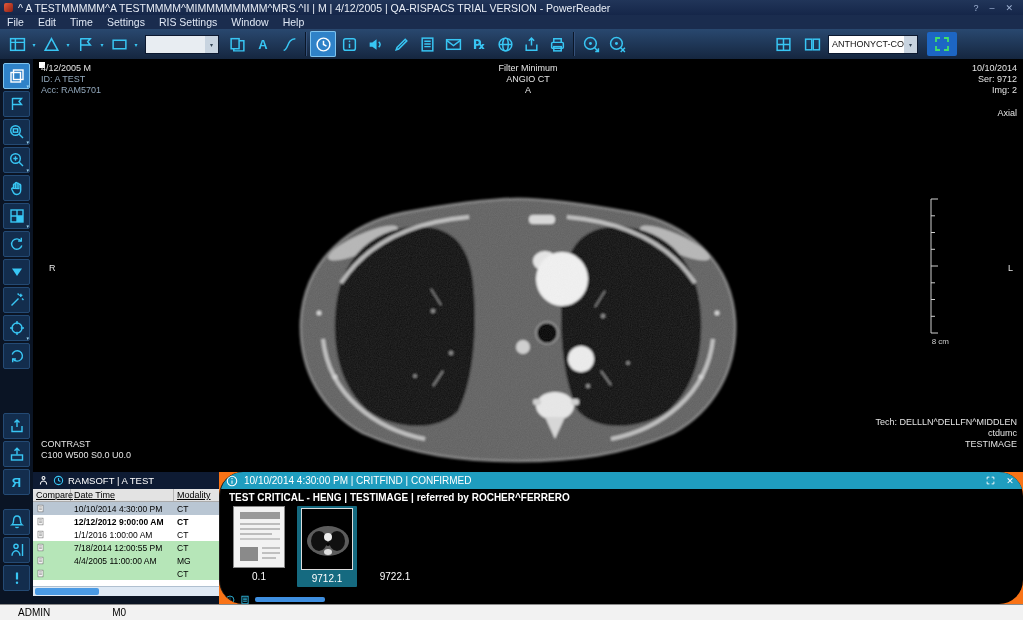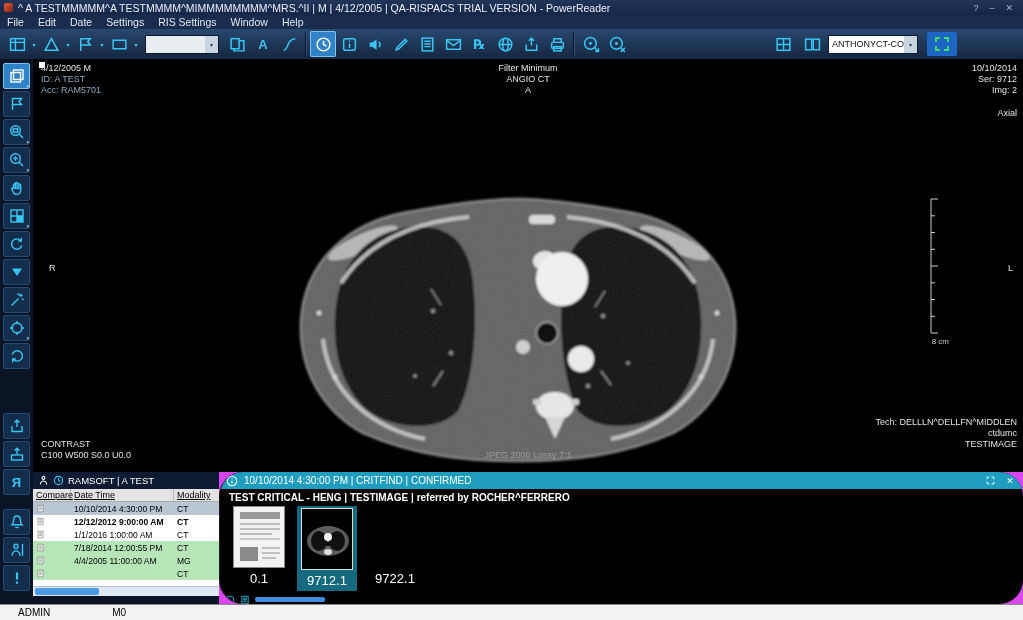--- a/index.html
+++ b/index.html
@@ -1,17 +1,17 @@
 <!DOCTYPE html>
 <html><head>
 <meta charset="utf-8">
 <style>
   * { box-sizing: border-box; margin:0; padding:0; }
   html,body { width:1023px; height:620px; background:#000; font-family:"Liberation Sans","DejaVu Sans",sans-serif; overflow:hidden; }
-  .app { position:relative; width:1023px; height:620px; background:#d946ef; }
+  .app { position:relative; width:1023px; height:620px; background:#f97316; }
 
   
   .titlebar { position:absolute; top:0; left:0; width:100%; height:15px; background:linear-gradient(#213559,#152649); display:flex; align-items:center; padding:0 4px; color:#e9eef6; font-size:10.5px; }
   .app-icon { width:9px; height:9px; background:linear-gradient(135deg,#e85a3a,#8a1f14); border-radius:2px; margin-right:5px; flex:none; }
   .title-text { flex:1; white-space:nowrap; overflow:hidden; }
   .win-controls { display:flex; gap:11px; color:#9fb2d4; font-size:9px; padding-right:6px; }
 
   
   .menubar { position:absolute; top:15px; left:0; width:100%; height:14px; background:#1a2c4e; display:flex; align-items:center; color:#dfe7f4; font-size:10.5px; }
   .menu-item { padding:0 7px; height:100%; display:flex; align-items:center; cursor:default; }
@@ -85,21 +85,21 @@
   .ib-btn { width:14px; display:flex; justify-content:center; align-items:center; color:#fff; font-size:9px; flex:none; }
   .ib-btn svg { width:9px; height:9px; stroke:#fff; fill:none; stroke-width:1.6; }
   .critical { color:#fff; font-weight:bold; font-size:10px; padding:3px 9px 1px; white-space:nowrap; }
   .thumbs { display:flex; align-items:flex-start; margin-left:10px; margin-top:2px; gap:9px; }
   .thumb { display:flex; flex-direction:column; align-items:center; width:58px; }
   .thumb.sel-thumb { background:#156a80; padding:2px 2px 3px; width:60px; border-radius:1px; }
   .thumb-img { width:52px; height:62px; border:1px solid #888; background:#fff; overflow:hidden; }
   .thumb-img svg { display:block; width:52px; height:62px; }
   .thumb-img.ct-mini { background:#000; border:1px solid #ddd; }
   .thumb-img.empty { background:#000; border:1px solid transparent; }
-  .thumb-label { color:#fff; font-size:13px; margin-top:3px; }
+  .thumb-label { color:#fff; font-size:10px; margin-top:3px; }
   .series-bottom { position:absolute; bottom:0; left:0; height:11px; display:flex; align-items:flex-start; gap:5px; padding-left:5px; color:#2fb3d9; }
   .series-bottom svg { width:10px; height:10px; stroke:#2fb3d9; fill:none; stroke-width:1.5; margin-top:2px; }
   .sb-bar { width:70px; height:5px; background:#3f8fe0; border-radius:2px; margin-top:4px; }
 
   
   .statusbar { position:absolute; top:604px; left:0; width:100%; height:16px; background:#f2f2f2; border-top:1px solid #8a8a8a; display:flex; align-items:center; font-size:10px; color:#000; }
   .status-user { margin-left:18px; } .status-mode { margin-left:62px; }
   .defs-hidden { position:absolute; width:0; height:0; overflow:hidden; }
 </style>
 </head>
@@ -267,21 +267,21 @@
     <span class="win-controls">
       <span>?</span>
       <span>–</span>
       <span>✕</span>
     </span>
   </div>
 
   <div class="menubar">
     <span class="menu-item">File</span>
     <span class="menu-item">Edit</span>
-    <span class="menu-item">Date</span>
+    <span class="menu-item">Time</span>
     <span class="menu-item">Settings</span>
     <span class="menu-item">RIS Settings</span>
     <span class="menu-item">Window</span>
     <span class="menu-item">Help</span>
   </div>
 
   <div class="toolbar">
     <span class="tbtn">
         <svg>
           <use href="#s-grid"></use>
@@ -573,21 +573,20 @@
       <div>Ser: 9712</div>
       <div>Img: 2</div>
     </div>
     <div class="ov ov-orient">Axial</div>
     <div class="ov ov-r">R</div>
     <div class="ov ov-l">L</div>
     <div class="ov ov-bl">
       <div>CONTRAST</div>
       <div>C100 W500 S0.0 U0.0</div>
     </div>
-    <div class="ov ov-bc">JPEG 2000 Lossy 7:1</div>
     <div class="ov ov-br">
       <div>Tech: DELLLN^DELLFN^MIDDLEN</div>
       <div>ctdumc</div>
       <div>TESTIMAGE</div>
     </div>
 
     <svg class="ruler" viewBox="0 0 14 136">
       <g stroke="#cfcfcf" stroke-width="1">
         <path d="M4 1V135"></path>
         <path d="M4 1H11M4 135H11M4 68H11"></path>

